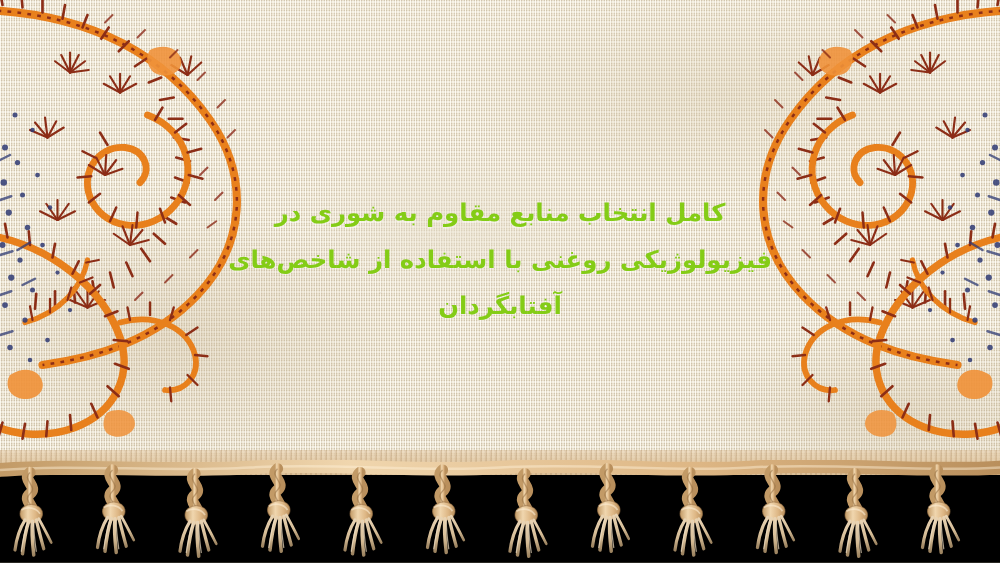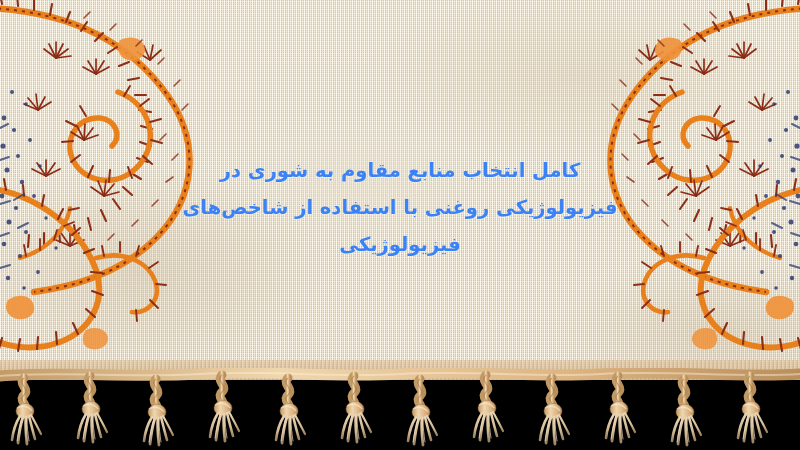--- a/index.html
+++ b/index.html
@@ -63,21 +63,21 @@
   .emb.left{left:0;}
   .emb.right{right:0;transform:scaleX(-1);}
 
   
   .fringe{position:absolute;left:0;top:368px;width:800px;height:82px;pointer-events:none;}
 
   
   .title{
     position:absolute;left:150px;top:152px;width:500px;
     text-align:center;
-    color:#3b82f6;
+    color:#84cc16;
     font-weight:bold;
     font-size:19.5px;
     line-height:37px;
     letter-spacing:0px;
     text-shadow:0 1px 0 rgba(255,255,255,.35);
   }
   .title .ln{display:block;white-space:nowrap;}
 </style>
 </head>
 <body>
@@ -570,16 +570,16 @@
       <use href="#knot" x="552" y="10"></use>
       <use href="#knot" x="618" y="8"></use>
       <use href="#knot" x="684" y="11"></use>
       <use href="#knot" x="750" y="8"></use>
     </g>
   </svg>
 
   <div class="title">
     <span class="ln">کامل انتخاب منابع مقاوم به شوری در</span>
     <span class="ln">فیزیولوژیکی روغنی با استفاده از شاخص‌های</span>
-    <span class="ln">فیزیولوژیکی</span>
+    <span class="ln">آفتابگردان</span>
   </div>
 
 </div>
 
 </body></html>

